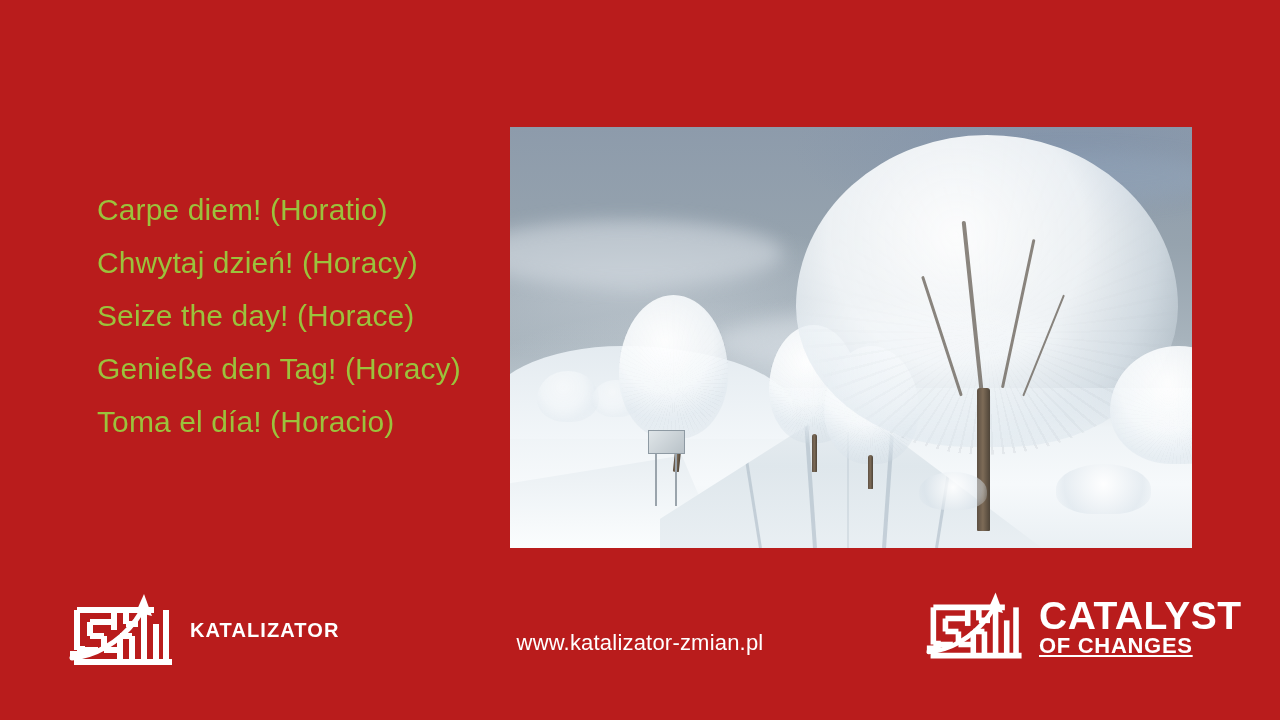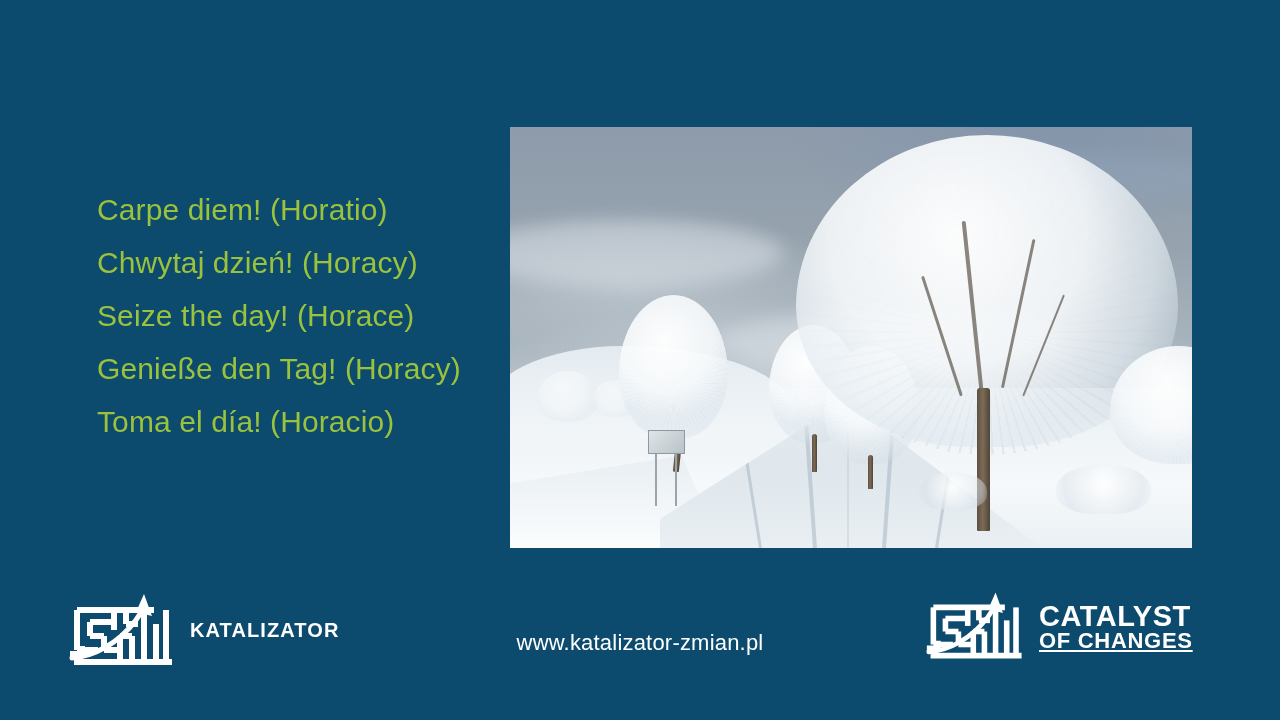--- a/index.html
+++ b/index.html
@@ -10,21 +10,21 @@
     width: 1280px;
     height: 720px;
     overflow: hidden;
     background: #2b2463;
     font-family: "Liberation Sans", sans-serif;
   }
   #slide {
     position: relative;
     width: 1280px;
     height: 720px;
-    background: #0c4a6e;
+    background: #b91c1c;
   }
 
   
   #quote-list {
     position: absolute;
     left: 97px;
     top: 183px;
     width: 400px;
   }
   .quote-line {
@@ -182,21 +182,21 @@
   }
   .logo-word-top {
     font-weight: bold;
     letter-spacing: 1.1px;
   }
   .logo-word-bottom {
     font-weight: bold;
   }
   #logo-left .logo-word-top    { font-size: 20px; }
   #logo-left .logo-word-bottom { font-size: 37px; letter-spacing: 0.6px; }
-  #logo-right .logo-word-top    { font-size: 29px; letter-spacing: 0.5px; }
+  #logo-right .logo-word-top    { font-size: 39px; letter-spacing: 0.5px; }
   #logo-right .logo-word-bottom { font-size: 22px; letter-spacing: 0.7px; text-decoration: underline; }
 </style>
 </head>
 <body>
 
 <div id="slide">
 
   <div id="quote-list">
     <div class="quote-line">Carpe diem! (Horatio)</div>
     <div class="quote-line">Chwytaj dzień! (Horacy)</div>

